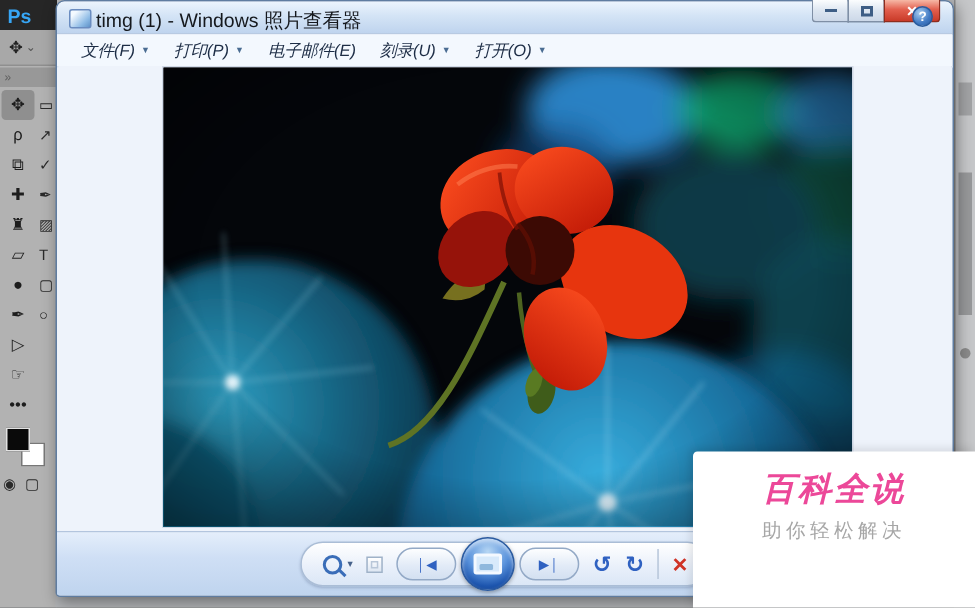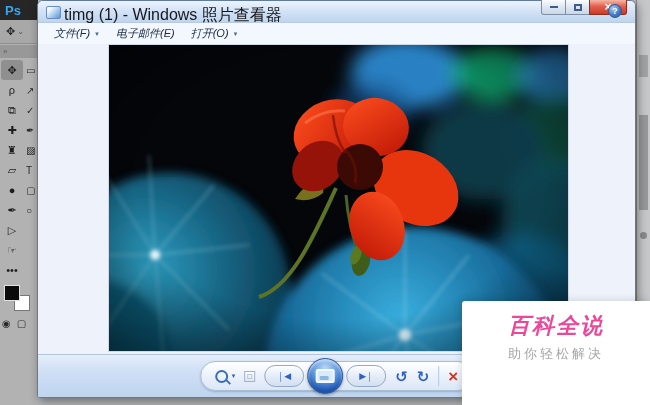--- a/index.html
+++ b/index.html
@@ -44,21 +44,21 @@
   
   .win{position:absolute;left:37px;top:0;width:599px;height:398px;box-sizing:border-box;
        border:1px solid #5f7ca0;border-radius:6px 6px 3px 3px;background:#eef3fa;
        box-shadow:2px 3px 10px rgba(0,0,0,.4);}
   .titlebar{position:relative;height:21px;border-radius:5px 5px 0 0;
             background:linear-gradient(#ecf4fd,#d4e4f6 45%,#bfd4ee);
             border-bottom:1px solid #b8cae2;}
   .title-icon{position:absolute;left:8px;top:5px;width:13px;height:11px;
               border:1px solid #6a8cc0;border-radius:2px;
               background:linear-gradient(135deg,#f4faff 20%,#8fbce6 70%,#5f93c9);}
-  .title-text{position:absolute;left:26px;top:4px;font-size:16px;color:#15181d;white-space:nowrap;}
+  .title-text{position:absolute;left:26px;top:4px;font-size:13px;color:#15181d;white-space:nowrap;}
   .caption{position:absolute;top:-1px;right:8px;display:flex;}
   .cap{height:15px;box-sizing:border-box;border:1px solid #7f8fa5;border-top:none;
        margin-left:-1px;display:flex;align-items:center;justify-content:center;
        background:linear-gradient(#fbfdfe,#dde6f1 50%,#ccd8e8);}
   .cap.min{width:25px;border-radius:0 0 0 3px;}
   .cap.max{width:25px;}
   .cap.close{width:38px;border-radius:0 0 3px 0;border-color:#8e2d1e;color:#fff;
              font-weight:bold;font-size:12px;line-height:1;
              background:linear-gradient(#f6b8a6,#e3604f 45%,#c93a28);}
   .min-glyph{width:8px;height:2px;background:#3e5e85;}
@@ -189,21 +189,29 @@
           </div>
       </div>
     </div>
 
     <div class="menubar">
       <div class="menu-item">
         <span>文件(F)</span>
         <span class="menu-caret">▼</span>
       </div>
       <div class="menu-item">
+        <span>打印(P)</span>
+        <span class="menu-caret">▼</span>
+      </div>
+      <div class="menu-item">
         <span>电子邮件(E)</span>
+      </div>
+      <div class="menu-item">
+        <span>刻录(U)</span>
+        <span class="menu-caret">▼</span>
       </div>
       <div class="menu-item">
         <span>打开(O)</span>
         <span class="menu-caret">▼</span>
       </div>
     </div>
     <div class="help-btn">
       <span>?</span>
     </div>
 

